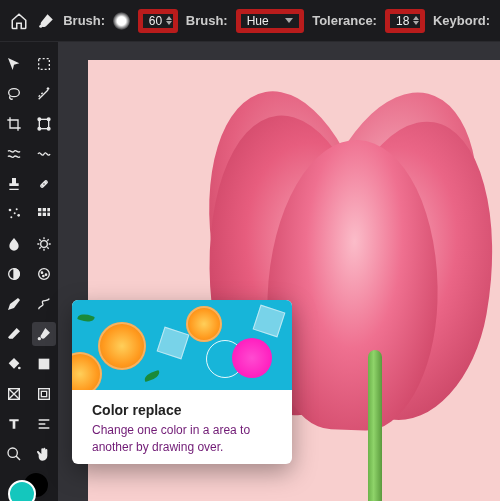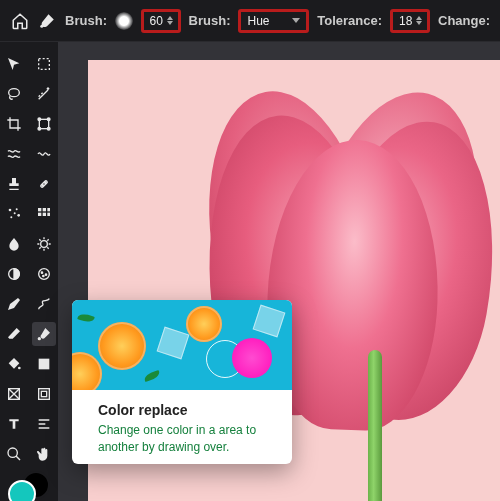--- a/index.html
+++ b/index.html
@@ -26,21 +26,21 @@
     z-index: 5;
   }
   .topbar .icon { width:20px; height:20px; display:flex; align-items:center; justify-content:center;}
   .topbar .label { color:#ccc; font-weight:600;}
   .brush-swatch {
     width:18px; height:18px; border-radius:50%;
     background: radial-gradient(circle,#fff 0%,#fff 35%,rgba(255,255,255,0) 75%);
   }
   .topbar .num-box, .topbar .select-box {
     background:#1b1b1e;
-    border:3px solid #b91c1c;
+    border:5px solid #b91c1c;
     border-radius:3px;
     height:24px;
     display:flex;
     align-items:center;
     padding:0 6px;
     font-size:12px;
     color:#eee;
   }
   .num-box { width:40px; justify-content:space-between;}
   .num-box .val { flex:1; }
@@ -159,23 +159,23 @@
   .magenta-dot { position:absolute; width:40px;height:40px; border-radius:50%;
     background:radial-gradient(circle,#ff4bd1 0%,#ff1fbf 70%,#d400a0 100%);
     right:20px; top:38px;}
   .leaf { position:absolute; width:16px;height:8px; background:#1a8a3a; border-radius:80% 10% 80% 10%;}
   .leaf.l1{ left:6px; top:14px; transform:rotate(20deg);}
   .leaf.l2{ left:72px; top:72px; transform:rotate(-15deg);}
   .ice { position:absolute; width:26px; height:26px; background:rgba(200,235,245,.55);
     border:1px solid rgba(255,255,255,.5); transform:rotate(18deg);}
   .ice.i1{ left:88px; top:30px;}
   .ice.i2{ right:10px; top:8px;}
-  .tooltip-body { padding:12px 26px 8px;}
+  .tooltip-body { padding:12px 20px 8px;}
   .tooltip-title { font-weight:700; font-size:14px; margin-bottom:4px;}
-  .tooltip-desc { font-size:12px; line-height:1.4; color:#15803d;}
+  .tooltip-desc { font-size:12px; line-height:1.4; color:#701a75;}
   .tooltip-shortcut { font-size:11px; color:#555; text-align:center; padding:6px 0 10px;}
   svg { display:block; }
 </style>
 </head>
 <body>
 
 <div class="topbar">
   <div class="icon">
     <svg width="18" height="18" viewBox="0 0 24 24" fill="none" stroke="#e8e8e8" stroke-width="2">
         <path d="M3 11l9-8 9 8v10a1 1 0 0 1-1 1h-5v-7h-6v7H4a1 1 0 0 1-1-1z"></path>
@@ -202,21 +202,21 @@
     <div class="caret"></div>
   </div>
   <span class="label">Tolerance:</span>
   <div class="num-box">
     <span class="val">18</span>
     <div class="stepper">
         <div class="up"></div>
         <div class="down"></div>
       </div>
   </div>
-  <span class="label">Change:</span>
+  <span class="label">Keybord:</span>
 </div>
 
 <div class="sidebar">
   <div class="tool-grid" id="tool-grid">
       <div class="tool">
         <span>
           <svg width="16" height="16" viewBox="0 0 24 24" fill="#e8e8e8">
             <path d="M3 3l7 18 2-8 8-2z"></path>
           </svg>
         </span>

